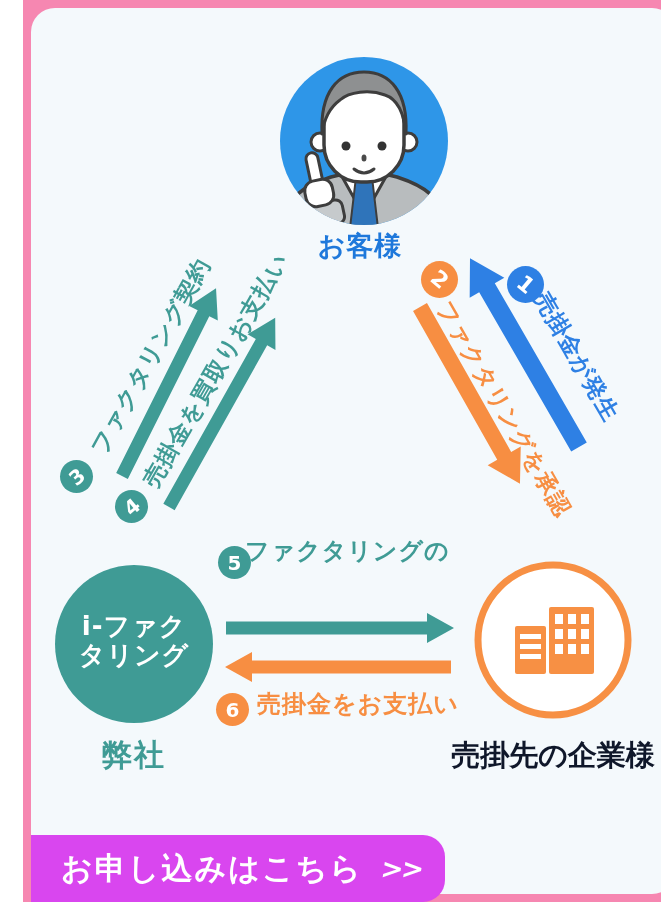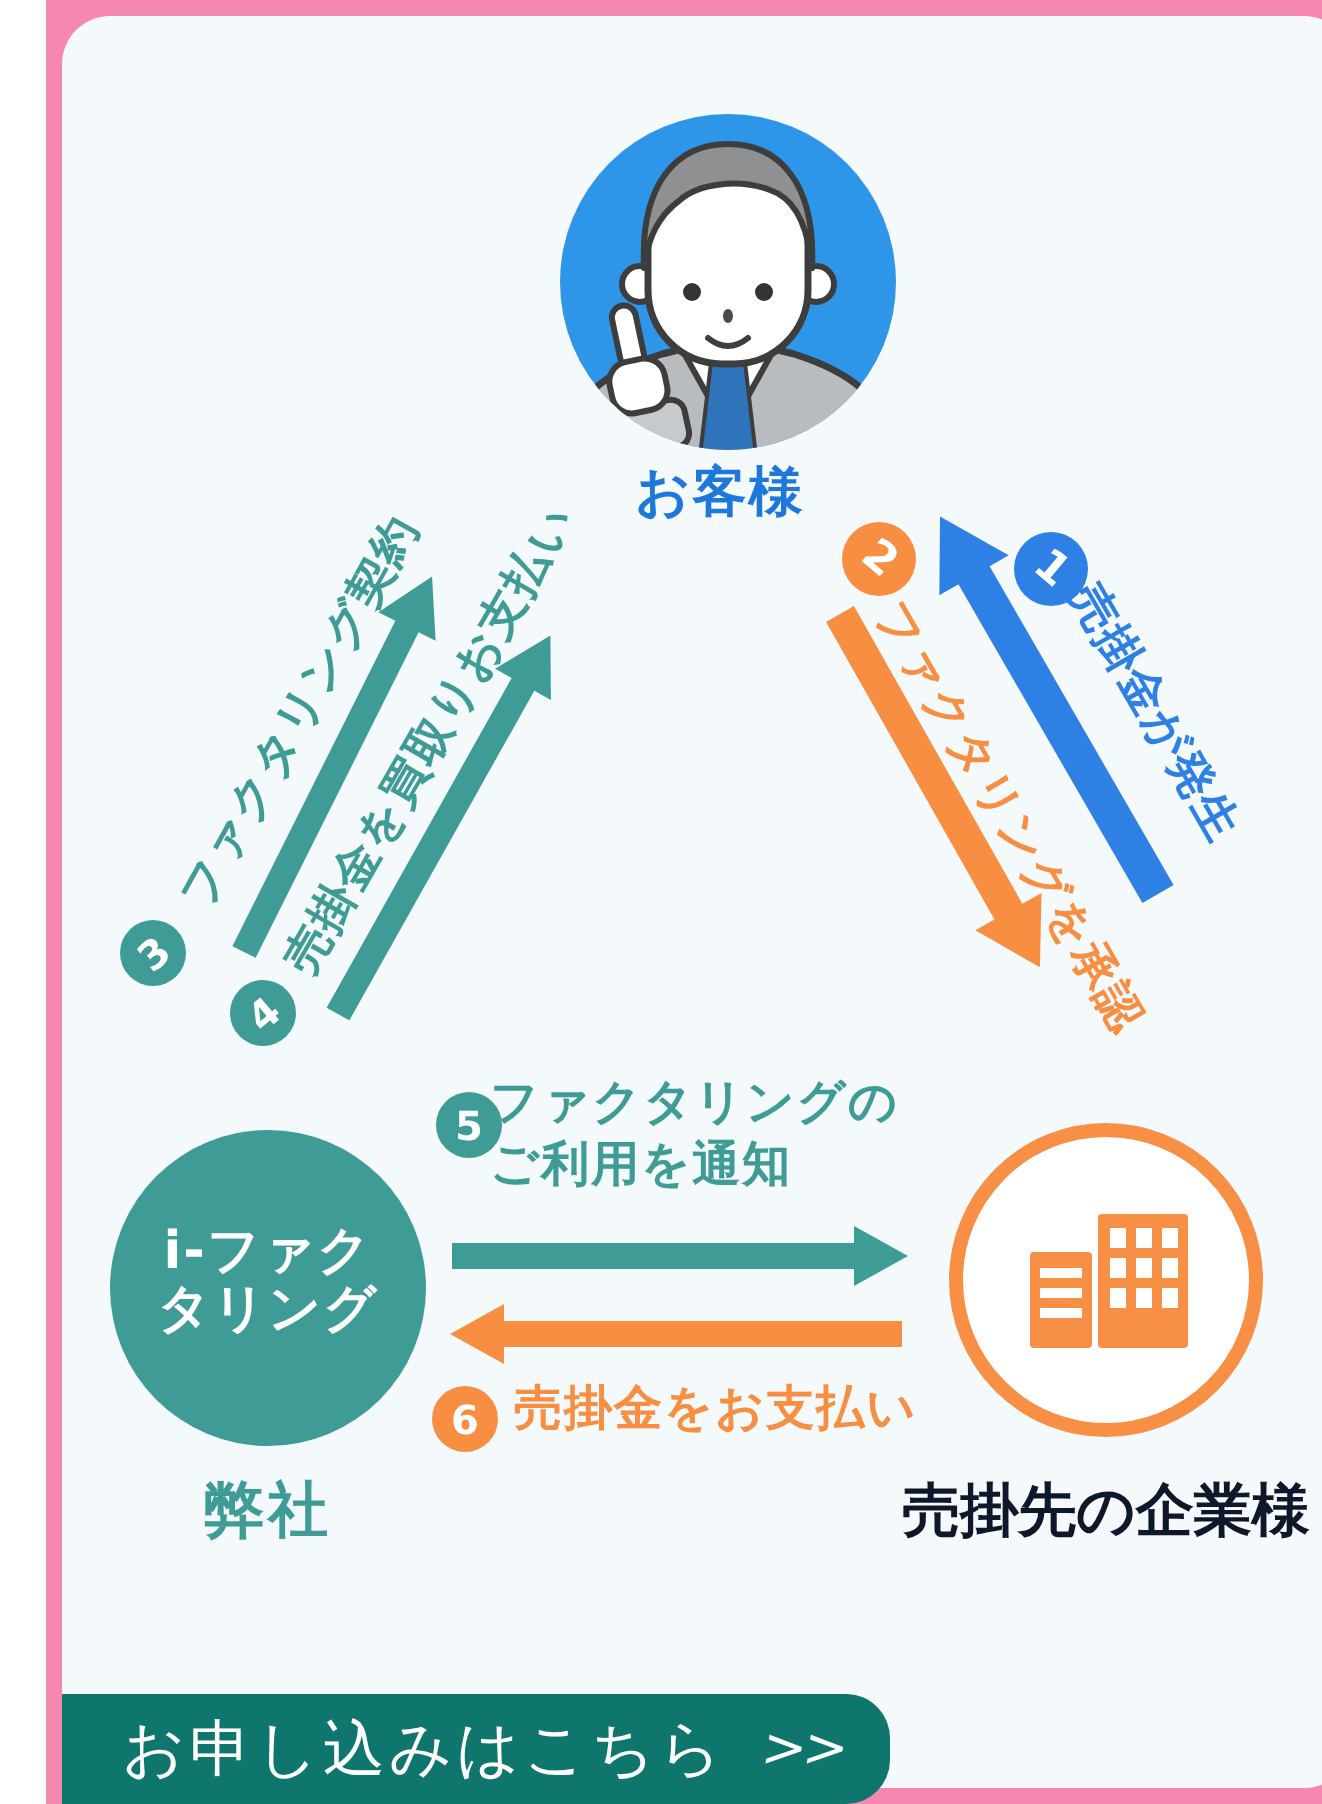--- a/index.html
+++ b/index.html
@@ -50,24 +50,24 @@
   .badge-2{left:398px;top:261px;width:37px;height:37px;font-size:22px;}
   .badge-3{left:37px;top:460px;width:33px;height:33px;font-size:20px;}
   .badge-4{left:92px;top:490px;width:33px;height:33px;font-size:20px;}
   .badge-5{left:195px;top:546px;width:33px;height:33px;font-size:20px;}
   .badge-6{left:193px;top:693px;width:33px;height:33px;font-size:20px;}
   .rot40{transform:rotate(40deg);}
   .rotm40{transform:rotate(-40deg);}
 
   
   .cta{
-    position:absolute;left:8px;bottom:0;width:414px;height:55px;
-    background:#0f766e;border-radius:0 22px 22px 0;
+    position:absolute;left:8px;bottom:0;width:414px;height:67px;
+    background:#d946ef;border-radius:0 22px 22px 0;
     display:flex;align-items:center;padding-left:30px;box-sizing:border-box;
-    color:#fff;font-weight:normal;cursor:pointer;
+    color:#fff;font-weight:bold;cursor:pointer;
   }
   .cta-label{font-size:31px;letter-spacing:2px;}
   .cta-chevron{font-size:27px;letter-spacing:-2px;margin-left:18px;transform:skewX(-8deg);}
 </style>
 </head>
 <body>
 
 <div class="stage">
   <div class="panel"></div>
 
@@ -137,21 +137,20 @@
   </div>
   <div class="lbl company-lbl">弊社</div>
   <div class="lbl client-lbl">売掛先の企業様</div>
 
   <div class="diag t-blue step1-lbl">売掛金が発生</div>
   <div class="diag t-orange step2-lbl">ファクタリングを承認</div>
   <div class="diag t-teal step3-lbl">ファクタリング契約</div>
   <div class="diag t-teal step4-lbl">売掛金を買取りお支払い</div>
   <div class="lbl step5-lbl">
     <div>ファクタリングの</div>
-    <div>ご利用を通知</div>
   </div>
   <div class="lbl step6-lbl">売掛金をお支払い</div>
 
   <div class="badge b-blue badge-1">
       <span class="rot40">1</span>
     </div>
   <div class="badge b-orange badge-2">
       <span class="rot40">2</span>
     </div>
   <div class="badge b-teal badge-3">

